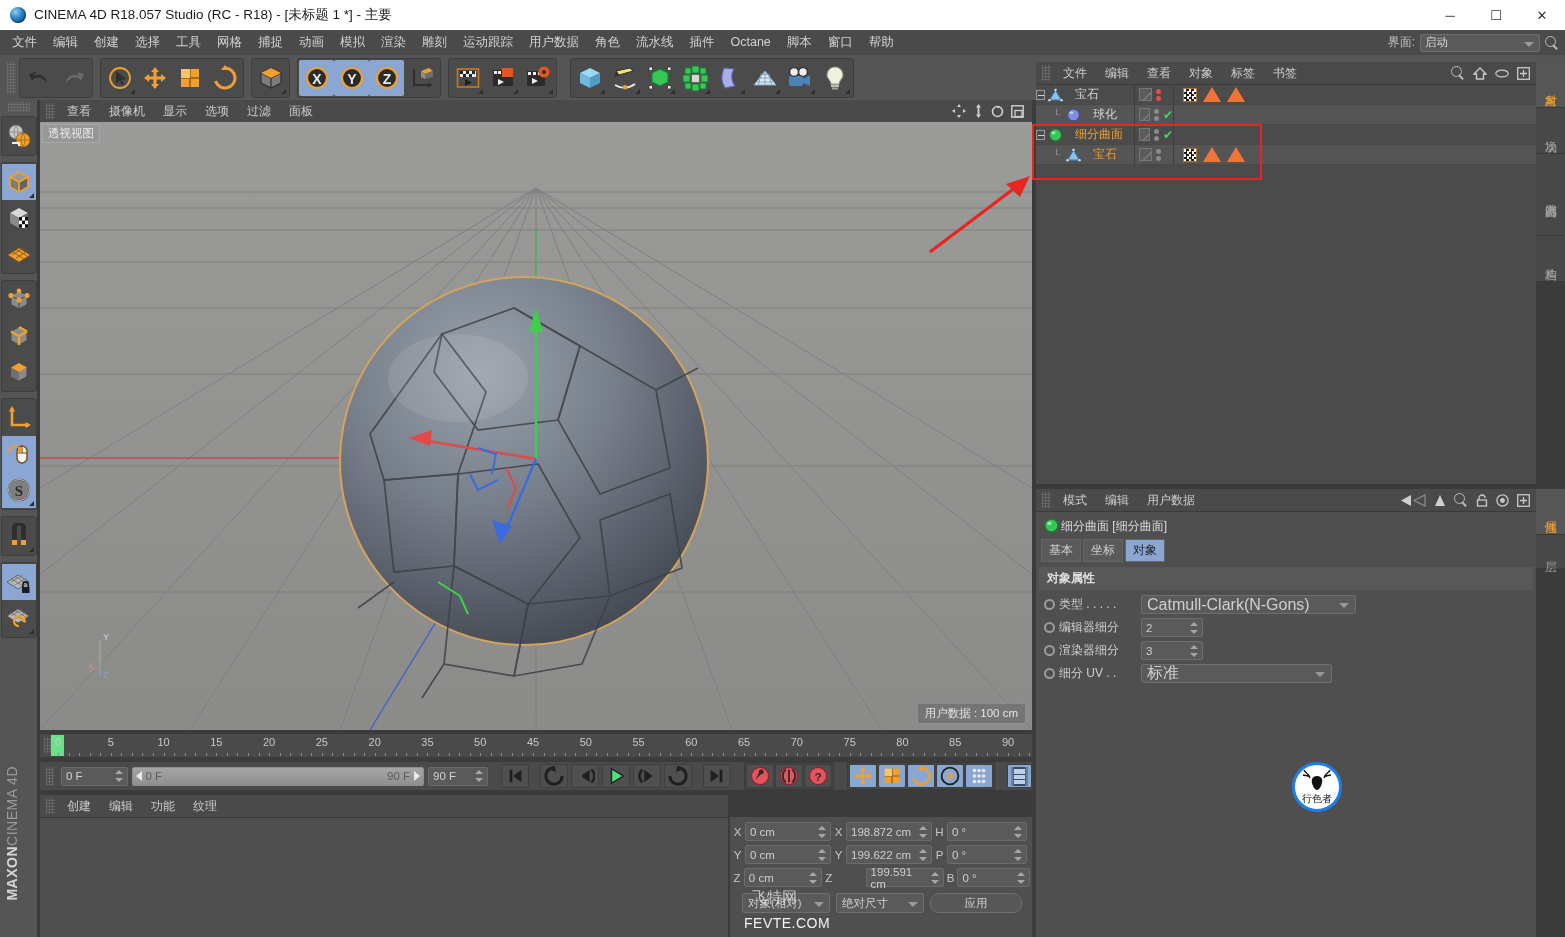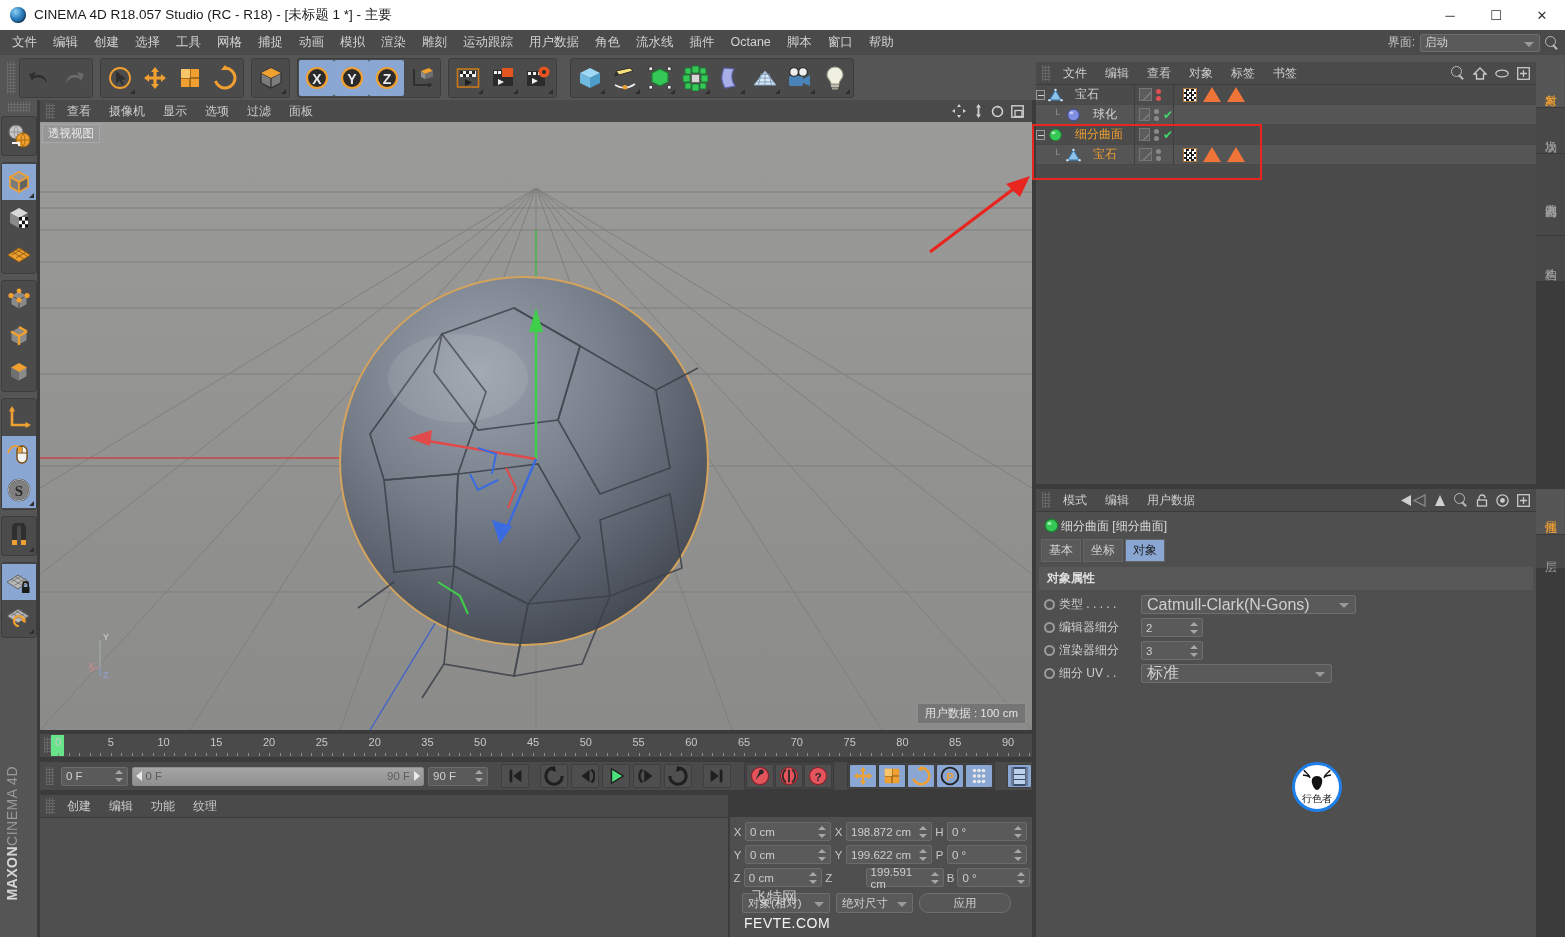--- a/index.html
+++ b/index.html
@@ -1126,21 +1126,21 @@
             <span>0 °</span>
             <span class="spin"></span>
           </span>
         </div>
       </div>
     <div class="cbtnrow">
       <div class="cdrop" style="width:88px;">
         <span>对象(相对)</span>
         <span class="caret"></span>
       </div>
-      <div class="cdrop" style="width:77px;">
+      <div class="cdrop" style="width:88px;">
         <span>绝对尺寸</span>
         <span class="caret"></span>
       </div>
       <div class="cbtn" style="width:92px;">应用</div>
     </div>
   </div>
 
   <div class="om-header">
     <div class="grip" style="height:16px;"></div>
     <div id="om-menus" style="display:flex;">

